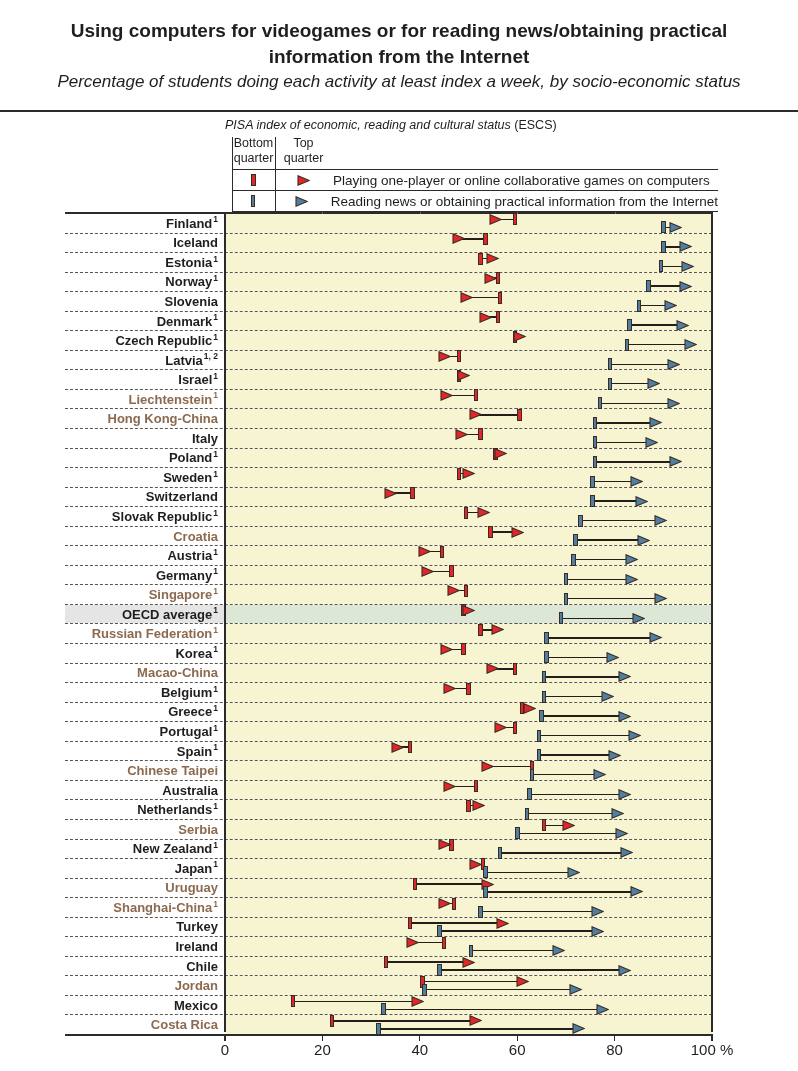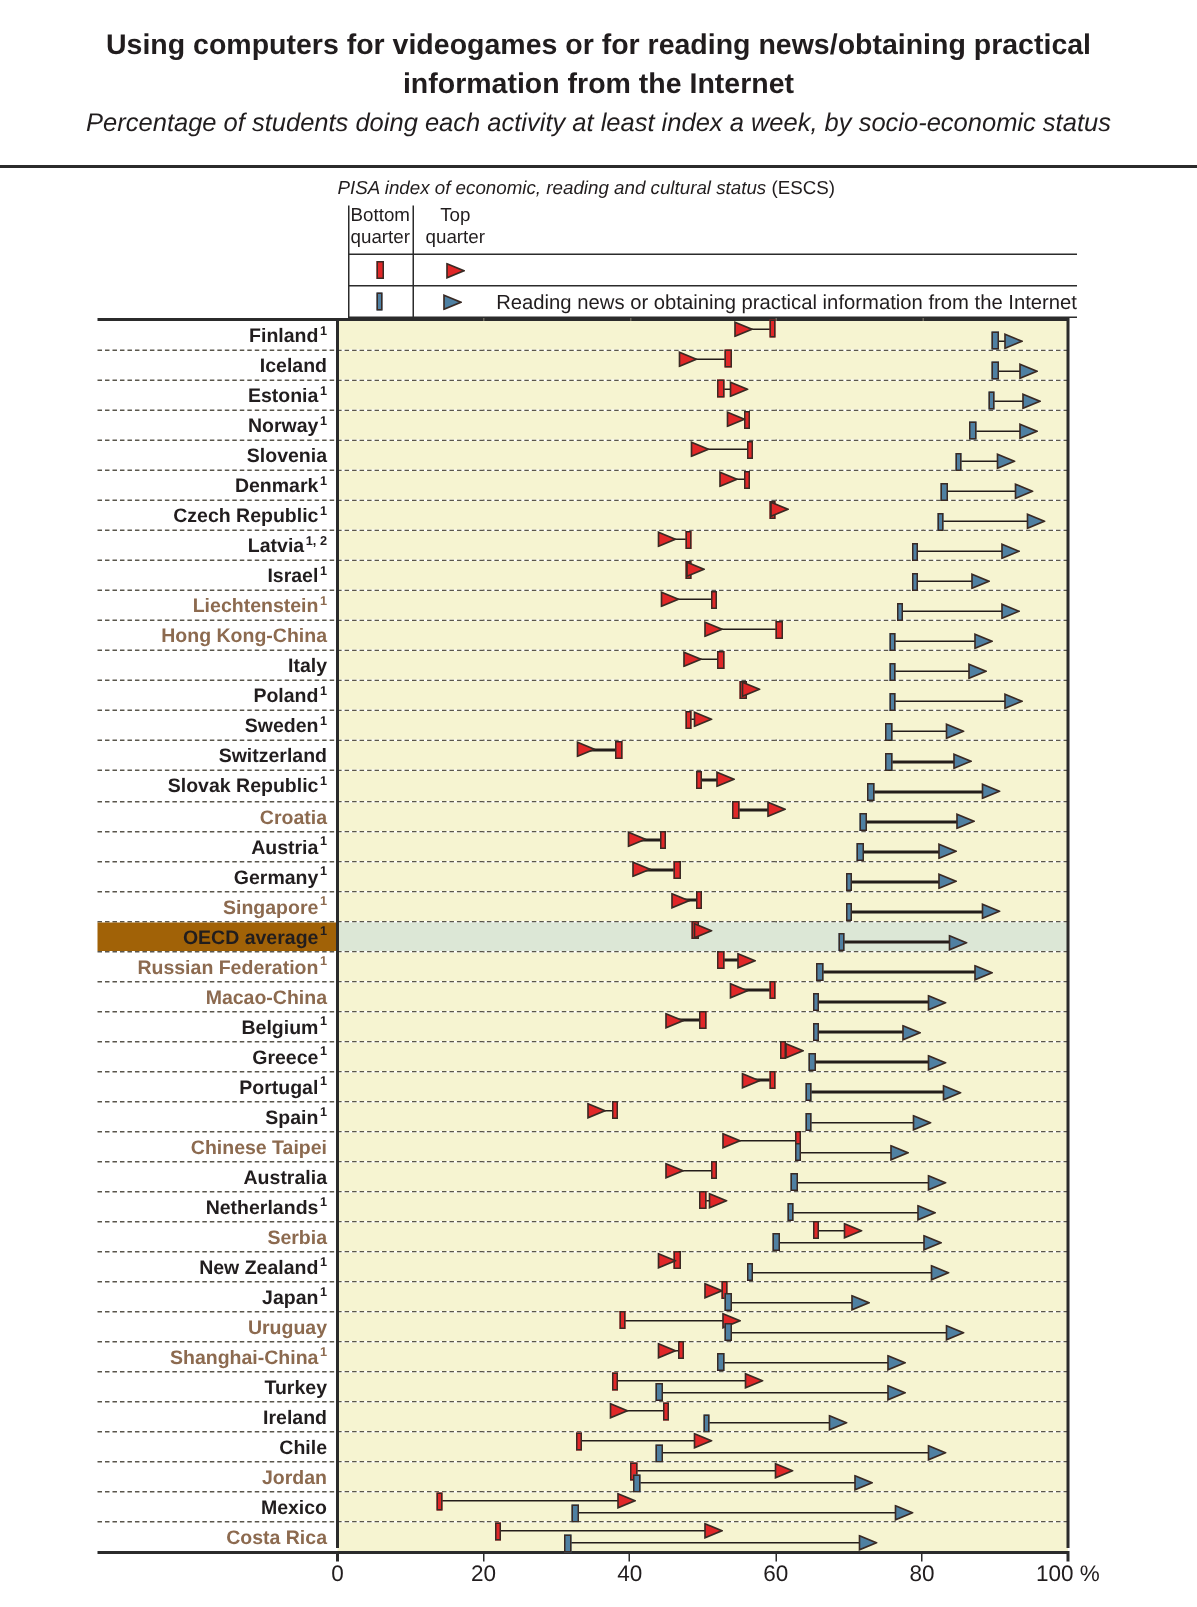--- a/index.html
+++ b/index.html
@@ -35,21 +35,21 @@
         border-top:2px solid #2b2b2b;border-bottom:2px solid #2b2b2b;
         display:flex;flex-direction:column;box-sizing:content-box;}
   .row{flex:1;display:flex;border-bottom:1px dashed #5a564c;box-sizing:border-box;}
   .row:last-child{border-bottom:none;}
   .label-cell{width:160px;box-sizing:border-box;padding-right:7px;text-align:right;
               font-size:13px;font-weight:bold;color:#211d1e;white-space:nowrap;
               display:flex;align-items:center;justify-content:flex-end;}
   .label-cell sup{font-size:8.5px;line-height:0;margin-left:1px;}
   .partner{color:#8c6a4f;}
   .plot-cell{width:487px;position:relative;background:#f6f4d1;z-index:3;overflow:visible;}
-  .row.highlight .label-cell{background:#a16207;}
+  .row.highlight .label-cell{background:#e5e5e5;}
   .row.highlight .plot-cell{background:#dce7d6;}
 
   .gridlines{position:absolute;left:225px;top:212px;width:487px;height:820px;
              z-index:2;pointer-events:none;}
   .gridline{position:absolute;top:0;height:100%;width:0;border-left:1px dashed #6b675c;}
   .plot-edge{position:absolute;top:212px;height:820px;width:0;
              border-left:2px solid #2b2b2b;z-index:5;pointer-events:none;}
 
   .mline{position:absolute;height:1.4px;background:#241d1a;}
   .mbar{position:absolute;width:4.5px;height:12px;border:1px solid #3a2a24;box-sizing:border-box;}
@@ -83,20 +83,21 @@
       <div class="c1">
           <span class="qbar" id="lg-bar-games" style="background: rgb(225, 39, 40);"></span>
         </div>
       <div class="c2">
           <span id="lg-tri-games">
             <svg class="mtri-svg" width="13" height="11" viewBox="0 0 13 11" style="display:block">
               <path d="M1,0.8 L12.2,5.5 L1,10.2 Z" fill="#e12728" stroke="#3a2a24" stroke-width="1.1"></path>
             </svg>
           </span>
         </div>
+      <div class="c3">Playing one-player or online collaborative games on computers</div>
     </div>
     <div class="lg-row">
       <div class="c1">
           <span class="qbar" id="lg-bar-news" style="background: rgb(79, 128, 162);"></span>
         </div>
       <div class="c2">
           <span id="lg-tri-news">
             <svg class="mtri-svg" width="13" height="11" viewBox="0 0 13 11" style="display:block">
               <path d="M1,0.8 L12.2,5.5 L1,10.2 Z" fill="#4f80a2" stroke="#3a2a24" stroke-width="1.1"></path>
             </svg>
@@ -564,20 +565,41 @@
           <div class="mline" style="left: 255.675px; width: 17.045px; top: 4.7px;"></div>
           <div class="mbar" style="left: 253.475px; top: -0.6px; background: rgb(225, 39, 40);"></div>
           <div class="mtri" style="left: 266.22px; top: -0.0999999px;">
             <svg class="mtri-svg" width="13" height="11" viewBox="0 0 13 11" style="display:block">
               <path d="M1,0.8 L12.2,5.5 L1,10.2 Z" fill="#e12728" stroke="#3a2a24" stroke-width="1.1"></path>
             </svg>
           </div>
           <div class="mline" style="left: 321.42px; width: 109.575px; top: 12.7px;"></div>
           <div class="mbar" style="left: 319.22px; top: 7.4px; background: rgb(79, 128, 162);"></div>
           <div class="mtri" style="left: 424.495px; top: 7.9px;">
+            <svg class="mtri-svg" width="13" height="11" viewBox="0 0 13 11" style="display:block">
+              <path d="M1,0.8 L12.2,5.5 L1,10.2 Z" fill="#4f80a2" stroke="#3a2a24" stroke-width="1.1"></path>
+            </svg>
+          </div>
+        </div>
+      </div>
+      <div class="row">
+        <div class="label-cell">
+          <span>Korea<sup>1</sup></span>
+        </div>
+        <div class="plot-cell">
+          <div class="mline" style="left: 221.585px; width: 17.045px; top: 4.7px;"></div>
+          <div class="mbar" style="left: 236.43px; top: -0.6px; background: rgb(225, 39, 40);"></div>
+          <div class="mtri" style="left: 215.085px; top: -0.0999999px;">
+            <svg class="mtri-svg" width="13" height="11" viewBox="0 0 13 11" style="display:block">
+              <path d="M1,0.8 L12.2,5.5 L1,10.2 Z" fill="#e12728" stroke="#3a2a24" stroke-width="1.1"></path>
+            </svg>
+          </div>
+          <div class="mline" style="left: 321.42px; width: 65.745px; top: 12.7px;"></div>
+          <div class="mbar" style="left: 319.22px; top: 7.4px; background: rgb(79, 128, 162);"></div>
+          <div class="mtri" style="left: 380.665px; top: 7.9px;">
             <svg class="mtri-svg" width="13" height="11" viewBox="0 0 13 11" style="display:block">
               <path d="M1,0.8 L12.2,5.5 L1,10.2 Z" fill="#4f80a2" stroke="#3a2a24" stroke-width="1.1"></path>
             </svg>
           </div>
         </div>
       </div>
       <div class="row">
         <div class="label-cell partner">
           <span>Macao-China</span>
         </div>

